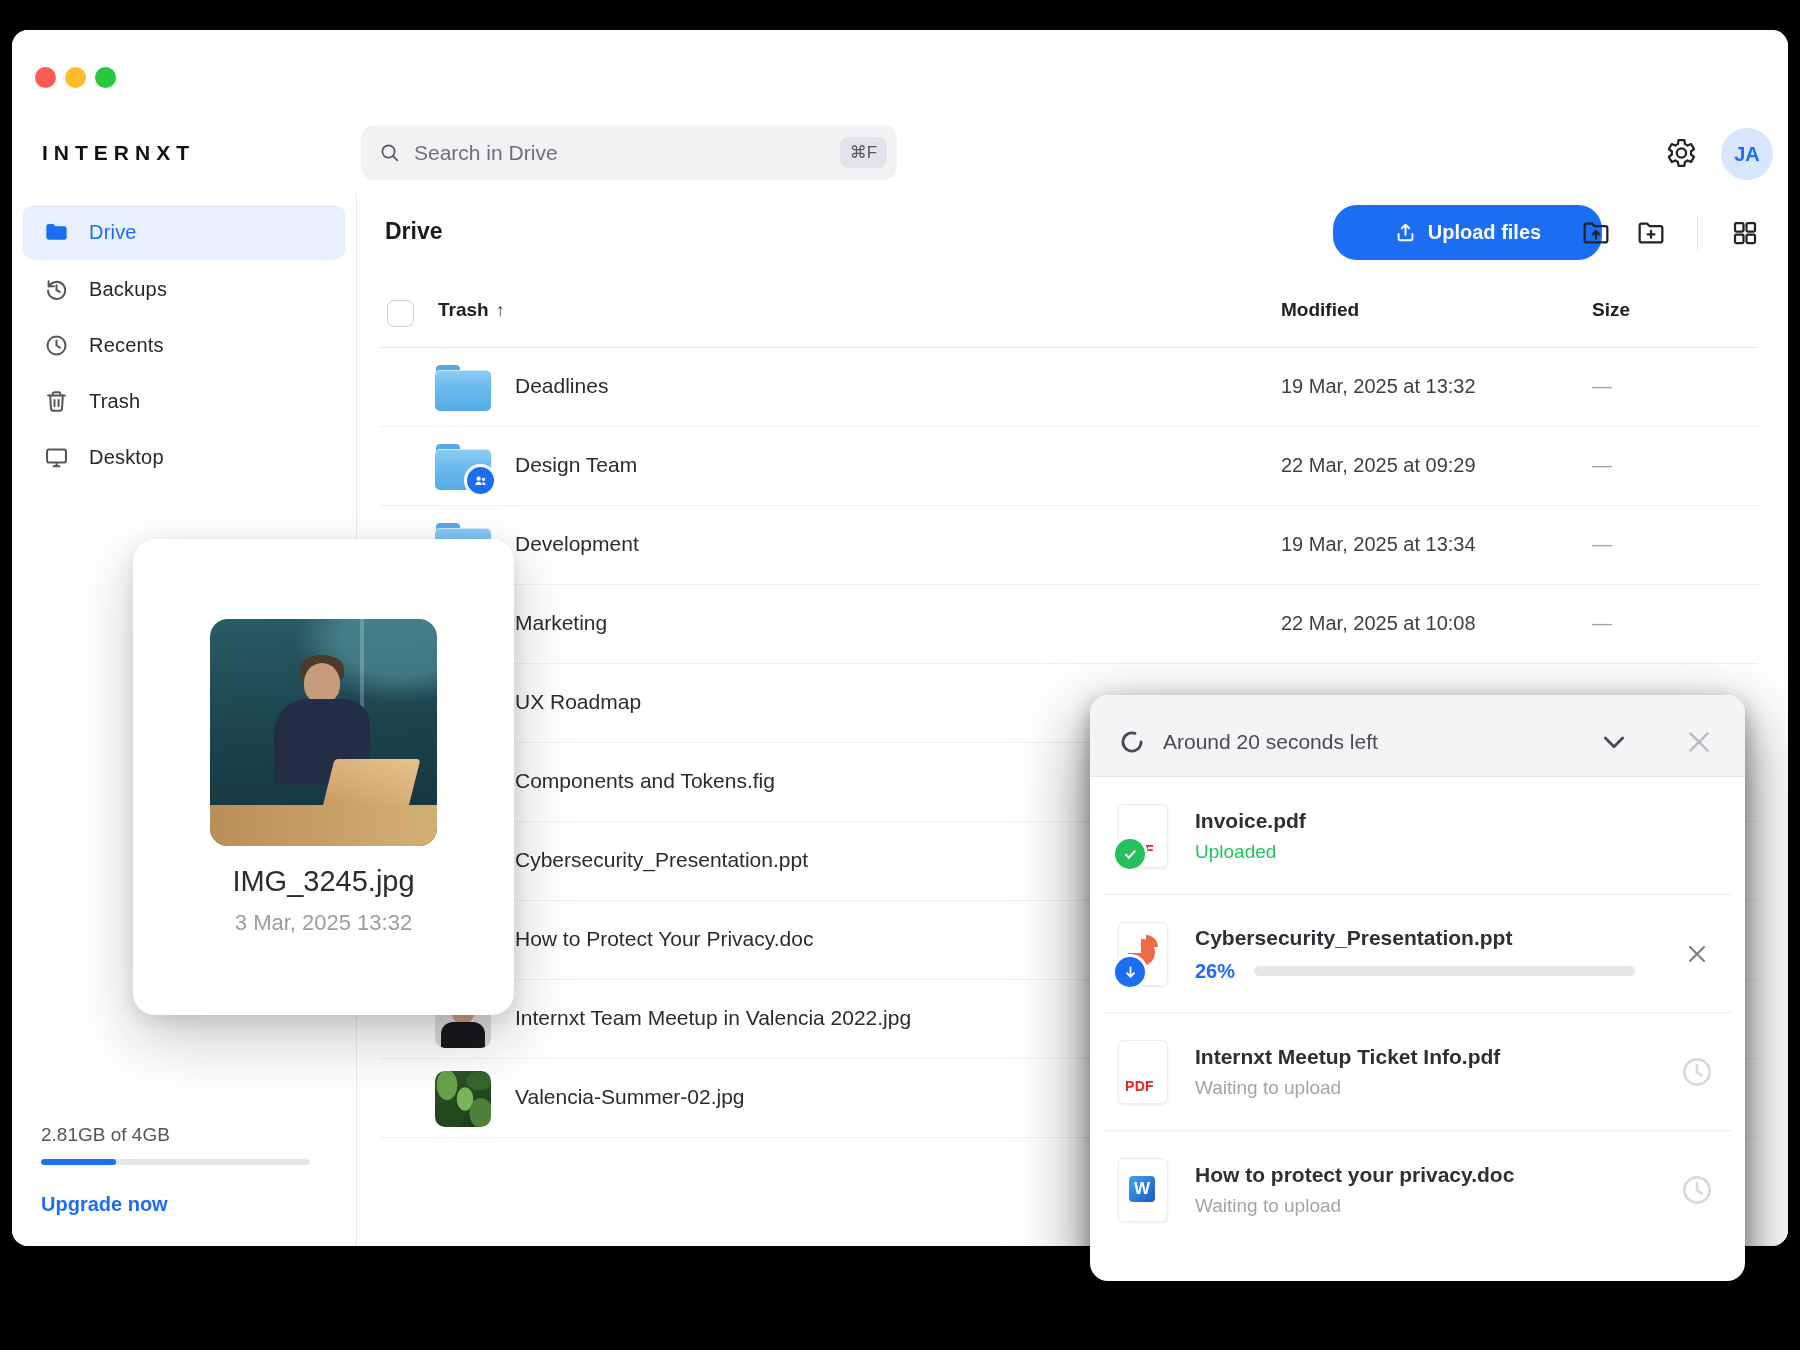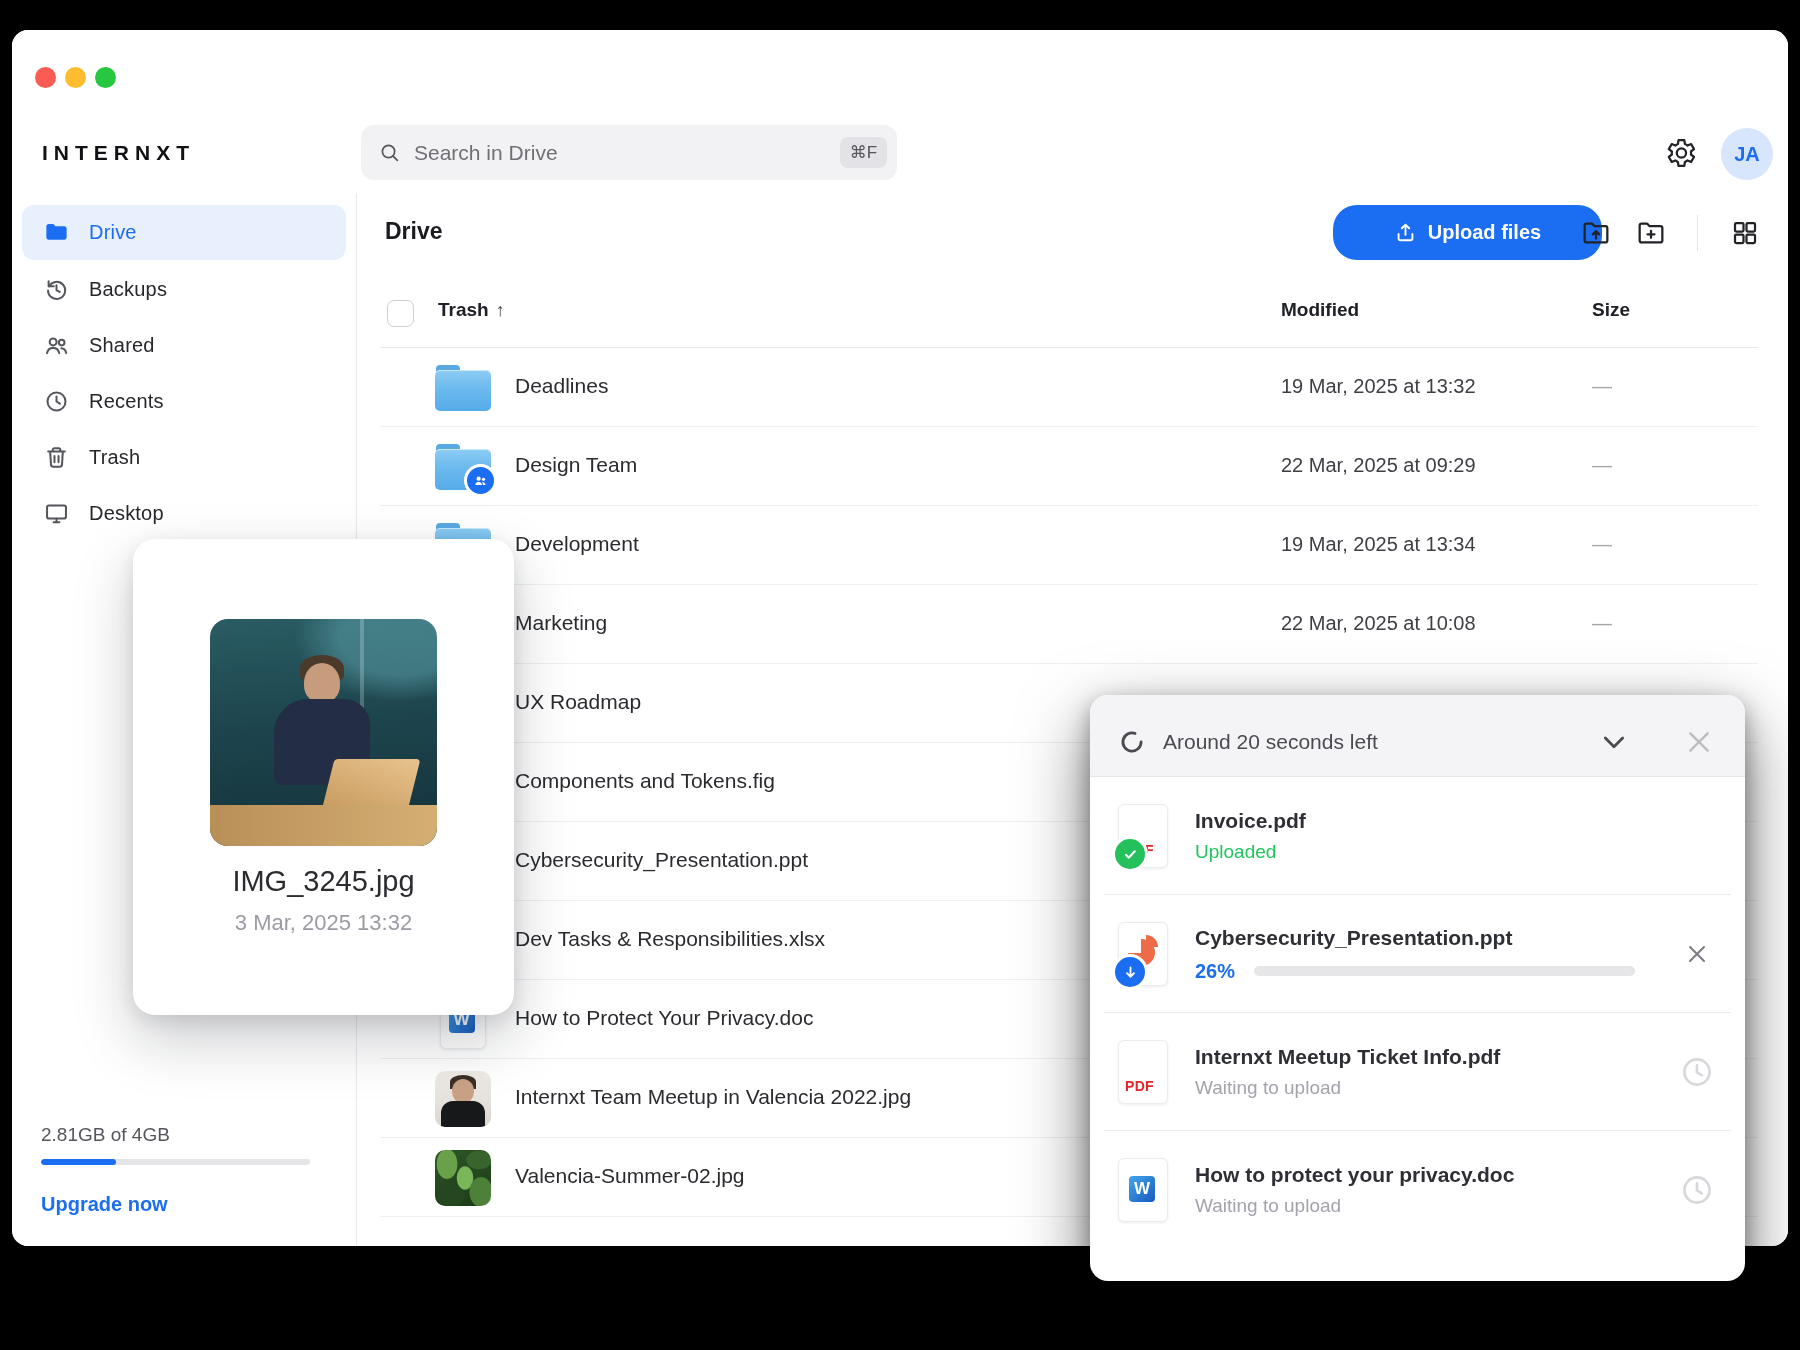--- a/index.html
+++ b/index.html
@@ -208,31 +208,20 @@
               <path d="M5 4.6v4.6h4.6"></path>
               <path d="M5.4 9.2a7.6 7.6 0 1 1-.9 3.6"></path>
               <path d="M12 8.3v4.2l2.8 1.7"></path>
             </svg>
           </span>
                  <span class="nlabel">Backups</span>
         </div>
         <div class="nav-item">
           <span class="nicon">
             <svg width="27" height="27" viewBox="0 0 24 24" fill="none" stroke="#54565c" stroke-width="1.8" stroke-linecap="round" stroke-linejoin="round">
-              <circle cx="9" cy="8.8" r="3.1"></circle>
-              <path d="M3.6 18.8c.6-2.9 2.7-4.7 5.4-4.7s4.8 1.8 5.4 4.7"></path>
-              <circle cx="16.6" cy="9.4" r="2.5"></circle>
-              <path d="M16.3 14.5c2.2.2 3.8 1.7 4.3 4.1"></path>
-            </svg>
-          </span>
-                 <span class="nlabel">Shared</span>
-        </div>
-        <div class="nav-item">
-          <span class="nicon">
-            <svg width="27" height="27" viewBox="0 0 24 24" fill="none" stroke="#54565c" stroke-width="1.8" stroke-linecap="round" stroke-linejoin="round">
               <circle cx="12" cy="12" r="8"></circle>
               <path d="M12 7.6V12l3 1.9"></path>
             </svg>
           </span>
                  <span class="nlabel">Recents</span>
         </div>
         <div class="nav-item">
           <span class="nicon">
             <svg width="27" height="27" viewBox="0 0 24 24" fill="none" stroke="#54565c" stroke-width="1.8" stroke-linecap="round" stroke-linejoin="round">
               <path d="M4.6 6.6h14.8"></path>
@@ -375,28 +364,20 @@
           </div>
           <div class="fname">Components and Tokens.fig</div>
           <div class="fmod"></div>
           <div class="fsize"></div>
         </div>
         <div class="frow">
           <div class="ficon">
             <div class="page"></div>
           </div>
           <div class="fname">Cybersecurity_Presentation.ppt</div>
-          <div class="fmod"></div>
-          <div class="fsize"></div>
-        </div>
-        <div class="frow">
-          <div class="ficon">
-            <div class="page"></div>
-          </div>
-          <div class="fname">Dev Tasks &amp; Responsibilities.xlsx</div>
           <div class="fmod"></div>
           <div class="fsize"></div>
         </div>
         <div class="frow">
           <div class="ficon">
             <div class="page">
               <div class="wordlogo">W</div>
             </div>
           </div>
           <div class="fname">How to Protect Your Privacy.doc</div>

